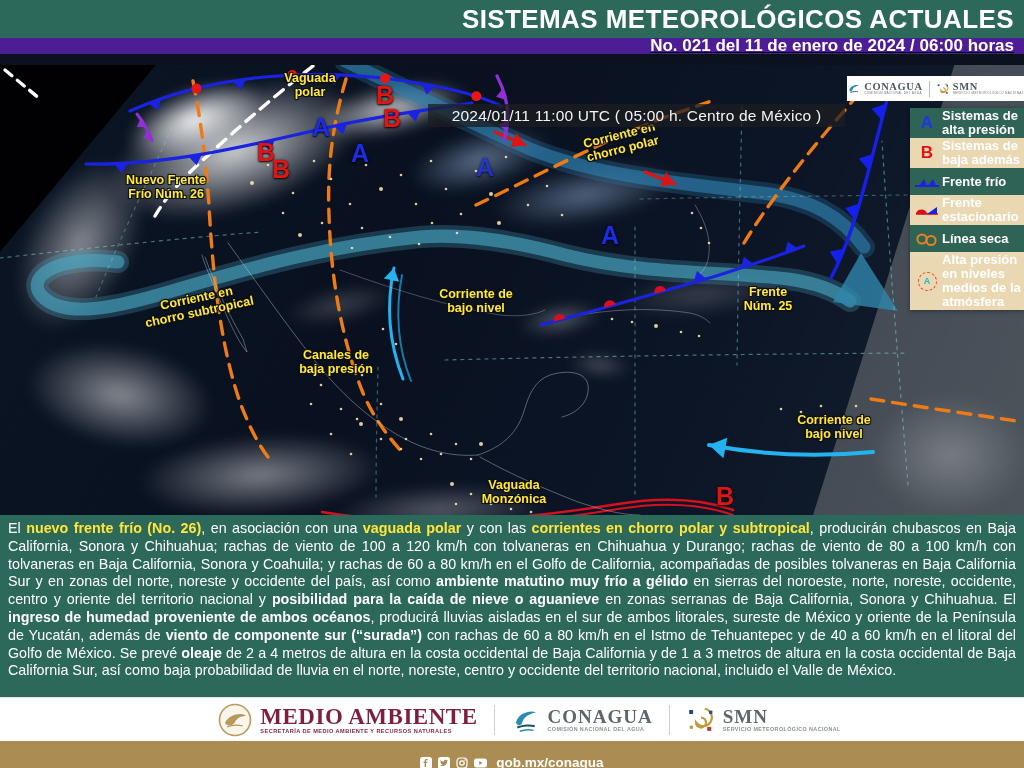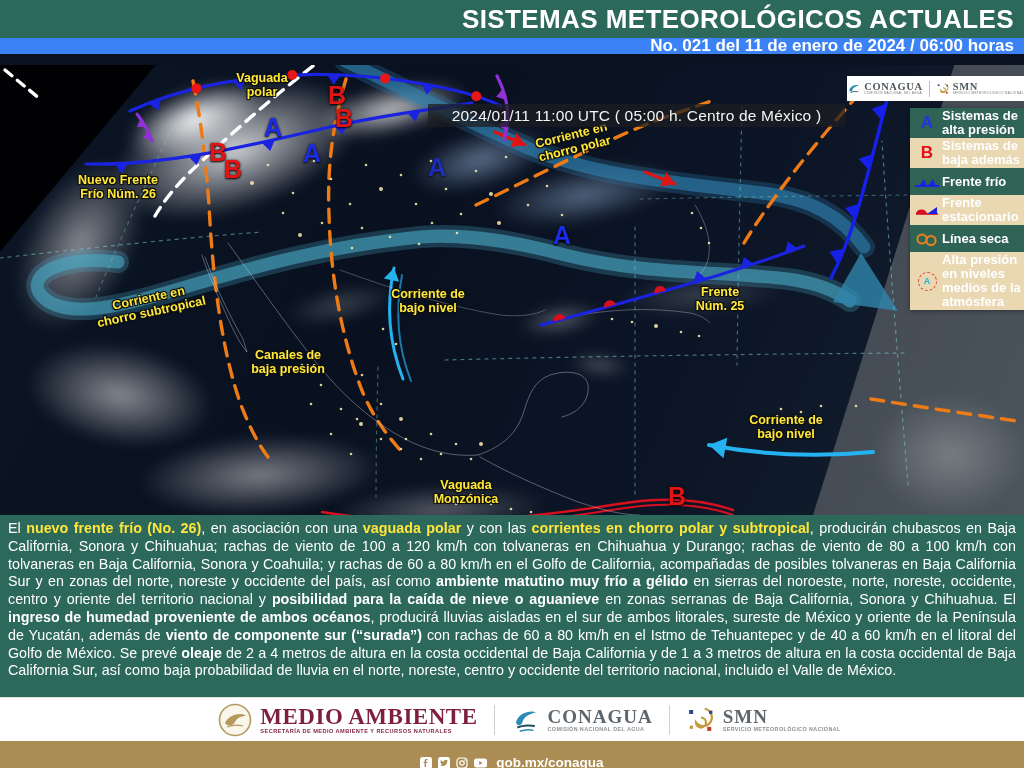--- a/index.html
+++ b/index.html
@@ -1,31 +1,31 @@
 <!DOCTYPE html>
 <html><head>
 <meta charset="utf-8">
 <style>
   html,body{margin:0;padding:0;background:#333;}
   .page{position:relative;width:1024px;height:768px;overflow:hidden;font-family:"Liberation Sans",sans-serif;background:#0a1220;}
   
   .topbar{position:absolute;left:0;top:0;width:1024px;height:38px;background:#2d695b;display:flex;align-items:center;justify-content:flex-end;}
   .topbar h1{margin:0 10px 0 0;color:#fff;font-size:26px;font-weight:800;letter-spacing:.4px;}
-  .subbar{position:absolute;left:0;top:38px;width:1024px;height:16px;background:#3b82f6;display:flex;align-items:center;justify-content:flex-end;}
+  .subbar{position:absolute;left:0;top:38px;width:1024px;height:16px;background:#4c1d95;display:flex;align-items:center;justify-content:flex-end;text-decoration:underline;}
   .subbar div{margin-right:10px;color:#fff;font-size:17px;font-weight:700;}
   
   .map{position:absolute;left:0;top:65px;width:1024px;height:450px;overflow:hidden;
        background:linear-gradient(115deg,#0b1524 0%,#091120 38%,#0c1526 68%,#13202e 100%);}
   .space-corner{position:absolute;inset:0;background:#010103;clip-path:polygon(0 0,15.2% 0,0 41.5%);z-index:3;}
   .terminator{position:absolute;inset:0;z-index:2;clip-path:polygon(93.2% 0,100% 0,100% 100%,79.4% 100%);
        background:linear-gradient(105deg,rgba(190,188,178,.10) 0%,rgba(198,196,188,.26) 45%,rgba(205,203,196,.30) 100%);}
   .cl{position:absolute;border-radius:50%;background:radial-gradient(closest-side,#fff,rgba(255,255,255,0) 72%);filter:blur(6px);z-index:1;}
   .cl.blu{background:radial-gradient(closest-side,#a9c8ef,rgba(160,190,240,0) 72%);}
   #map-svg{position:absolute;inset:0;width:1024px;height:450px;z-index:4;}
-  .labels-layer{position:absolute;inset:0;z-index:6;}
+  .labels-layer{position:absolute;inset:0;z-index:6;margin-left:48px;}
   .maplabel{position:absolute;color:#ffe93a;font-weight:800;font-size:12.5px;line-height:1.12;text-align:center;white-space:nowrap;
       text-shadow:-1px -1px 0 #101010,1px -1px 0 #101010,-1px 1px 0 #101010,1px 1px 0 #101010,0 0 3px #000;}
   .letter{position:absolute;font-size:25px;font-weight:800;line-height:1;
       text-shadow:0 1px 2px rgba(0,0,0,.9),0 0 3px rgba(0,0,0,.55);}
   .letter.blue{color:#1c2ce4;} .letter.red{color:#e31414;}
   .timestamp{position:absolute;left:428px;top:7px;width:417px;height:23px;background:rgba(28,30,33,.74);z-index:7;
       display:flex;align-items:center;justify-content:center;color:#f4f4f4;font-size:15.5px;font-weight:500;letter-spacing:.2px;margin-top:32px;}
   .logobox{position:absolute;left:847px;top:11px;width:177px;height:25px;background:#fff;z-index:7;display:flex;align-items:center;justify-content:center;gap:6px;}
   .lb-item{display:flex;align-items:center;gap:3px;}
   .lb-text{display:flex;flex-direction:column;line-height:1;}

